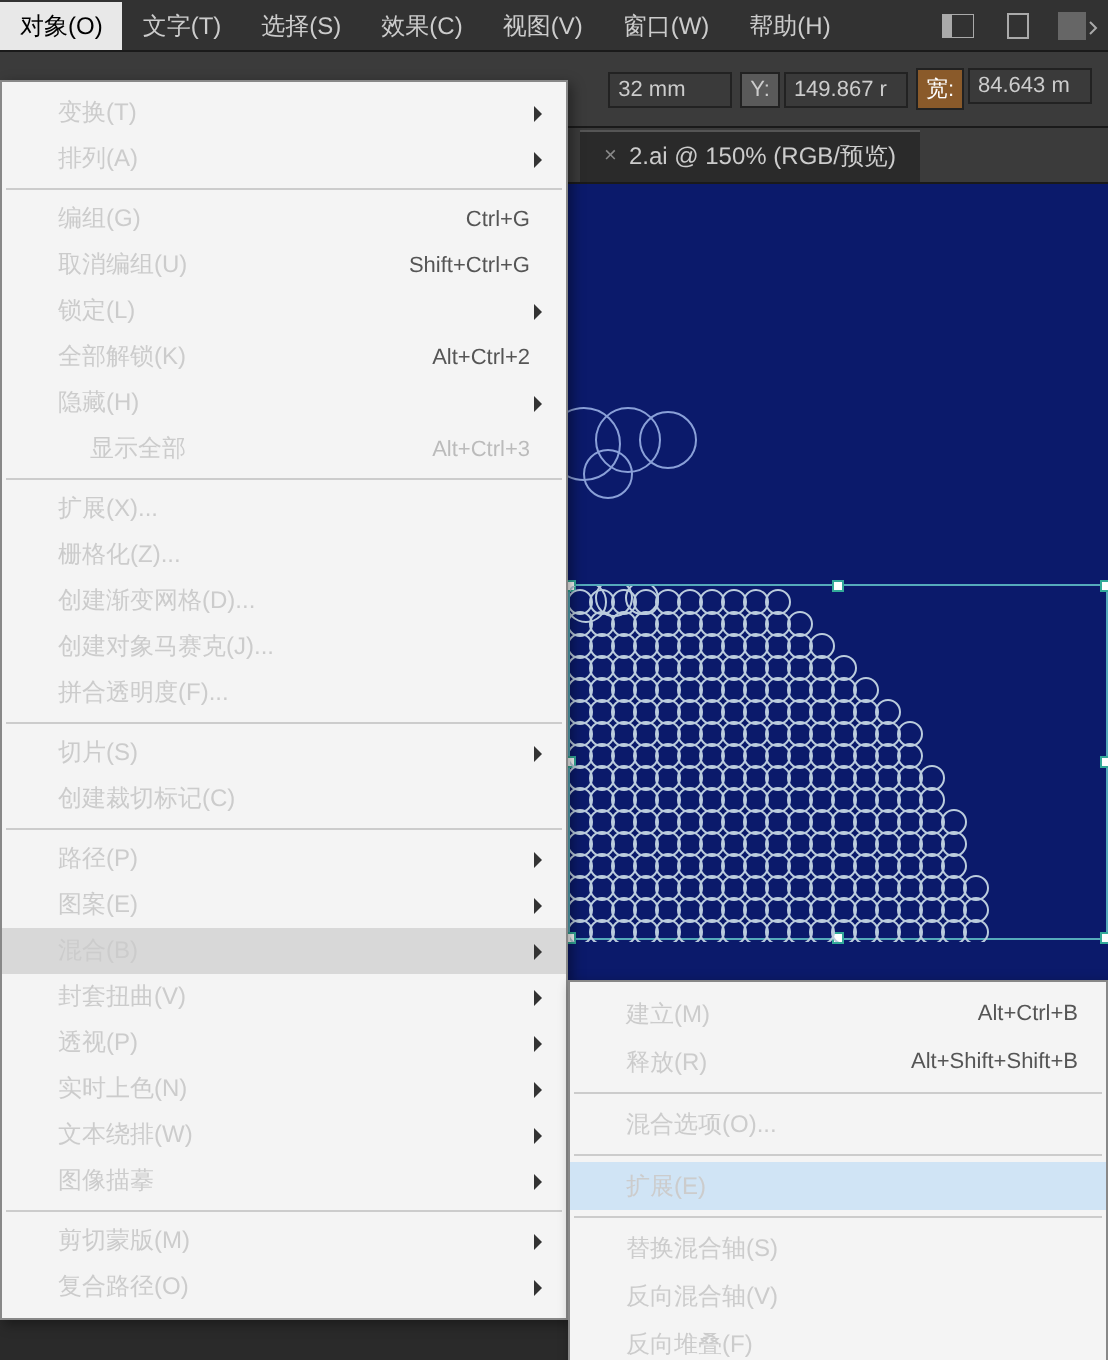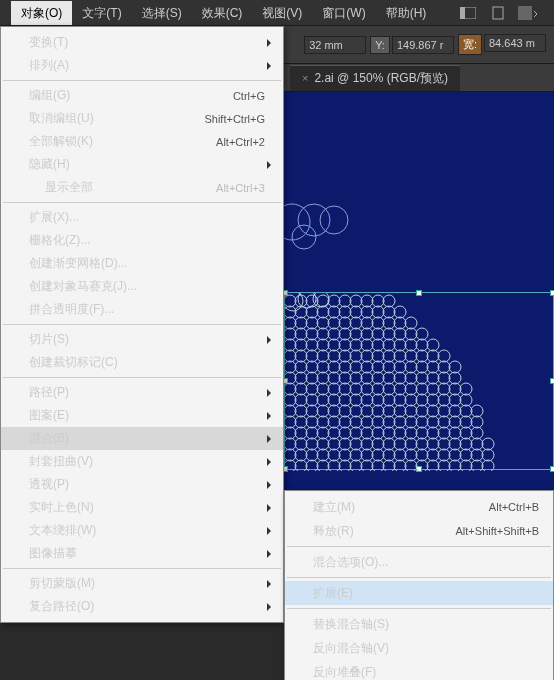--- a/index.html
+++ b/index.html
@@ -1,17 +1,17 @@
 <!DOCTYPE html>
 <html><head>
 <meta charset="utf-8">
 <style>
 *{margin:0;padding:0;box-sizing:border-box;font-family:"Microsoft YaHei",sans-serif;font-size:12px;color:#ccc;}
 body{background:#2a2a2a;width:554px;height:680px;overflow:hidden;position:relative;}
-.menubar{background:#323232;height:26px;display:flex;align-items:center;padding:0 11px;border-bottom:1px solid #1a1a1a;}
+.menubar{background:#323232;height:26px;display:flex;align-items:center;padding:0 0;border-bottom:1px solid #1a1a1a;}
 .menubar .mb-item{padding:0 10px;height:24px;line-height:24px;cursor:default;}
 .menubar .mb-item.active{background:#e8e8e8;color:#000;}
 .menubar .spacer{flex:1;}
 .menubar .tb-icon{width:24px;height:24px;display:flex;align-items:center;justify-content:center;margin:0 3px;}
 .toolbar{background:#3b3b3b;height:38px;border-bottom:1px solid #1a1a1a;display:flex;align-items:center;justify-content:flex-end;padding-right:8px;gap:4px;}
 .toolbar .fld{display:flex;align-items:flex-start;gap:2px;}
 .toolbar .fld .lbl{background:#5a5a5a;padding:2px 4px;border:1px solid #222;font-size:11px;}
 .toolbar .fld .lbl.orange{background:#8a5a2a;color:#fff;}
 .toolbar .fld .val{background:#3a3a3a;border:1px solid #222;padding:2px 4px;width:62px;font-size:11px;}
 .doctab{background:#3b3b3b;height:28px;display:flex;align-items:center;padding-left:290px;border-bottom:1px solid #1a1a1a;}
@@ -21,21 +21,21 @@
 .selbox{position:absolute;left:0px;top:200px;width:270px;height:178px;border:1px solid #5ab;}
 .selbox .h{position:absolute;width:6px;height:6px;background:#fff;border:1px solid #3a9;}
 .selbox .h.tl{left:-3px;top:-3px;}
 .selbox .h.tr{right:-3px;top:-3px;}
 .selbox .h.bl{left:-3px;bottom:-3px;}
 .selbox .h.br{right:-3px;bottom:-3px;}
 .selbox .h.tm{left:50%;top:-3px;margin-left:-3px;}
 .selbox .h.bm{left:50%;bottom:-3px;margin-left:-3px;}
 .selbox .h.ml{left:-3px;top:50%;margin-top:-3px;}
 .selbox .h.mr{right:-3px;top:50%;margin-top:-3px;}
-.menu{position:absolute;left:0;top:26px;width:284px;background:#f4f4f4;border:1px solid #888;box-shadow:2px 2px 6px rgba(0,0,0,.4);padding:4px 0;}
+.menu{position:absolute;left:0;top:40px;width:284px;background:#f4f4f4;border:1px solid #888;box-shadow:2px 2px 6px rgba(0,0,0,.4);padding:4px 0;}
 .menu .row{display:flex;align-items:center;height:23px;padding:0 18px 0 28px;color:#000;cursor:default;position:relative;}
 .menu .row.disabled{color:#999;margin-left:16px;}
 .menu .row .lbl{flex:1;}
 .menu .row .sc{color:#555;font-size:11px;}
 .menu .row.disabled .sc{color:#bbb;}
 .menu .row.sub::after{content:"";position:absolute;right:8px;top:50%;margin-top:-4px;border:4px solid transparent;border-left-color:#333;}
 .menu .row.highlight{background:#d8d8d8;}
 .menu .sep{height:1px;background:#ccc;margin:3px 2px;}
 .submenu{position:absolute;left:284px;top:490px;width:270px;background:#f4f4f4;border:1px solid #888;box-shadow:2px 2px 6px rgba(0,0,0,.4);padding:4px 0;}
 .submenu .row{display:flex;align-items:center;height:24px;padding:0 14px 0 28px;color:#000;cursor:default;}
@@ -388,20 +388,23 @@
     </div>
     <div class="sep"></div>
     <div class="row">
       <span class="lbl">编组(G)</span>
       <span class="sc">Ctrl+G</span>
     </div>
     <div class="row">
       <span class="lbl">取消编组(U)</span>
       <span class="sc">Shift+Ctrl+G</span>
     </div>
+    <div class="row sub">
+      <span class="lbl">锁定(L)</span>
+    </div>
     <div class="row">
       <span class="lbl">全部解锁(K)</span>
       <span class="sc">Alt+Ctrl+2</span>
     </div>
     <div class="row sub">
       <span class="lbl">隐藏(H)</span>
     </div>
     <div class="row disabled">
       <span class="lbl">显示全部</span>
       <span class="sc">Alt+Ctrl+3</span>

